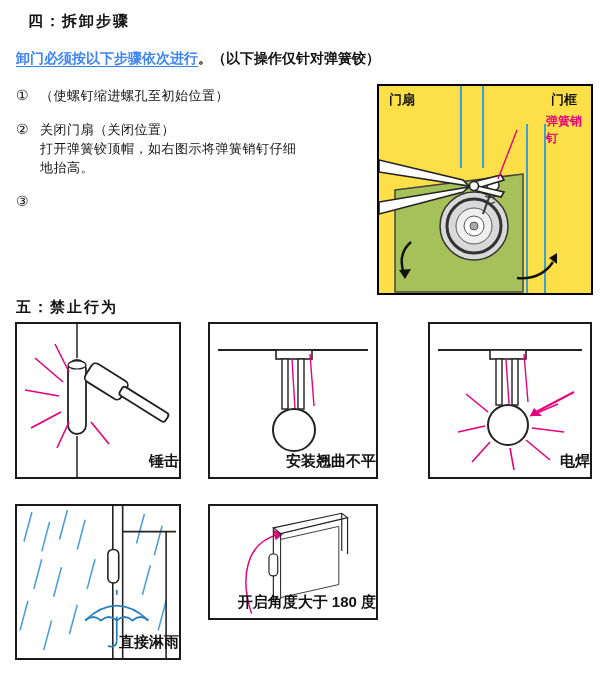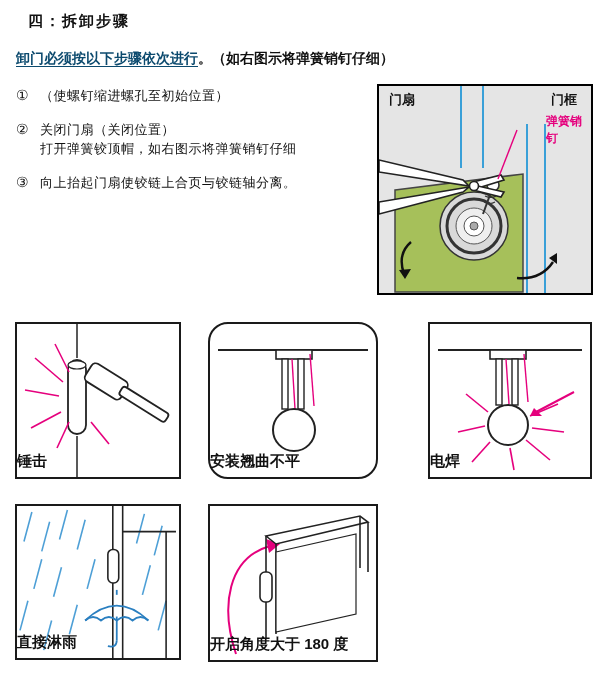--- a/index.html
+++ b/index.html
@@ -11,80 +11,80 @@
     overflow: hidden;
   }
   .sec-heading {
     position: absolute; font-size: 15px; font-weight: bold;
     letter-spacing: 2px; color: #111;
   }
   #heading4 { left: 28px; top: 12px; }
   #heading5 { left: 16px; top: 298px; }
 
   .warning { position: absolute; left: 16px; top: 50px; font-size: 14px; font-weight: bold; }
-  .warn-red { color: #0c4a6e; text-decoration: underline; text-underline-offset: 3px; }
+  .warn-red { color: #3b82f6; text-decoration: underline; text-underline-offset: 3px; }
   .warn-rest { color: #111; }
 
   .steps { position: absolute; left: 16px; top: 86px; width: 356px; }
   .step { display: flex; margin-bottom: 15px; }
   .step-num { width: 24px; flex: 0 0 24px; font-size: 14px; line-height: 19px; }
   .step-lines { flex: 1; }
   .step-line { font-size: 13px; line-height: 19px; letter-spacing: 0.5px; }
 
   .diagram {
     position: absolute; left: 377px; top: 84px; width: 216px; height: 211px;
-    border: 2px solid #000; background: #e5e5e5;
+    border: 2px solid #000; background: #fde047;
   }
   .diagram .dlabel { position: absolute; font-size: 13px; font-weight: bold; color: #111; }
   .diagram .dlabel.leaf { left: 10px; top: 5px; }
   .diagram .dlabel.frame { right: 14px; top: 5px; }
   .diagram .dlabel.pin { left: 122px; top: 27px; color: #e5007d; font-size: 12px; margin-left: 45px; }
   .diagram svg { position: absolute; left: 0; top: 0; }
 
   .pbox { position: absolute; border: 2px solid #1a1a1a; background: #fff; }
   #pbox1 { left: 15px;  top: 322px; width: 166px; height: 157px; }
-  #pbox2 { left: 208px; top: 322px; width: 170px; height: 157px; border-radius: 20px; }
+  #pbox2 { left: 208px; top: 322px; width: 170px; height: 157px; }
   #pbox3 { left: 428px; top: 322px; width: 164px; height: 157px; }
   #pbox4 { left: 15px;  top: 504px; width: 166px; height: 156px; }
-  #pbox5 { left: 208px; top: 504px; width: 170px; height: 158px; }
+  #pbox5 { left: 208px; top: 504px; width: 170px; height: 116px; }
   .pbox svg { position: absolute; left: 0; top: 0; width: 100%; height: 100%; }
   .caption {
     position: absolute; left: 0; right: 0; bottom: 6px;
-    text-align: left; font-size: 15px; font-weight: bold; color: #111;
+    text-align: right; font-size: 15px; font-weight: bold; color: #111;
   }
 </style>
 </head>
 <body>
 
 <div class="page">
 
   <div class="sec-heading" id="heading4">四：拆卸步骤</div>
 
   <div class="warning">
-    <span class="warn-red">卸门必须按以下步骤依次进行</span><span class="warn-rest">。（如右图示将弹簧销钉仔细）</span>
+    <span class="warn-red">卸门必须按以下步骤依次进行</span><span class="warn-rest">。（以下操作仅针对弹簧铰）</span>
   </div>
 
   <div class="steps">
     <div class="step">
       <div class="step-num">①</div>
       <div class="step-lines">
         <div class="step-line">（使螺钉缩进螺孔至初始位置）</div>
       </div>
     </div>
     <div class="step">
       <div class="step-num">②</div>
       <div class="step-lines">
         <div class="step-line">关闭门扇（关闭位置）</div>
         <div class="step-line">打开弹簧铰顶帽，如右图示将弹簧销钉仔细</div>
+        <div class="step-line">地抬高。</div>
       </div>
     </div>
     <div class="step">
       <div class="step-num">③</div>
       <div class="step-lines">
-        <div class="step-line">向上抬起门扇使铰链上合页与铰链轴分离。</div>
       </div>
     </div>
   </div>
 
   <div class="diagram">
     <svg viewBox="0 0 212 207" width="212" height="207">
 
       <g stroke="#3aa0d8" stroke-width="2" fill="none">
         <line x1="82" y1="0" x2="82" y2="82"></line>
         <line x1="104" y1="0" x2="104" y2="82"></line>
@@ -123,20 +123,21 @@
         <polygon points="20,184 26,193 32,183" fill="#111" stroke="none"></polygon>
         <path d="M138 192 q24 2 36 -16"></path>
         <polygon points="170,172 178,178 178,167" fill="#111" stroke="none"></polygon>
       </g>
     </svg>
     <div class="dlabel leaf">门扇</div>
     <div class="dlabel frame">门框</div>
     <div class="dlabel pin">弹簧销钉</div>
   </div>
 
+  <div class="sec-heading" id="heading5">五：禁止行为</div>
 
   <div class="pbox" id="pbox1">
     <svg viewBox="0 0 162 153">
       <line x1="60" y1="0" x2="60" y2="34" stroke="#222" stroke-width="1.5"></line>
       <line x1="60" y1="112" x2="60" y2="153" stroke="#222" stroke-width="1.5"></line>
       <rect x="51" y="36" width="18" height="74" rx="9" fill="#fff" stroke="#222" stroke-width="1.8"></rect>
       <ellipse cx="60" cy="41" rx="9" ry="4" fill="#fff" stroke="#222" stroke-width="1.2"></ellipse>
       <g transform="rotate(32 90 62)" fill="#fff" stroke="#222" stroke-width="1.8">
         <rect x="66" y="48" width="42" height="21" rx="5"></rect>
         <rect x="104" y="53" width="54" height="10" rx="3"></rect>

